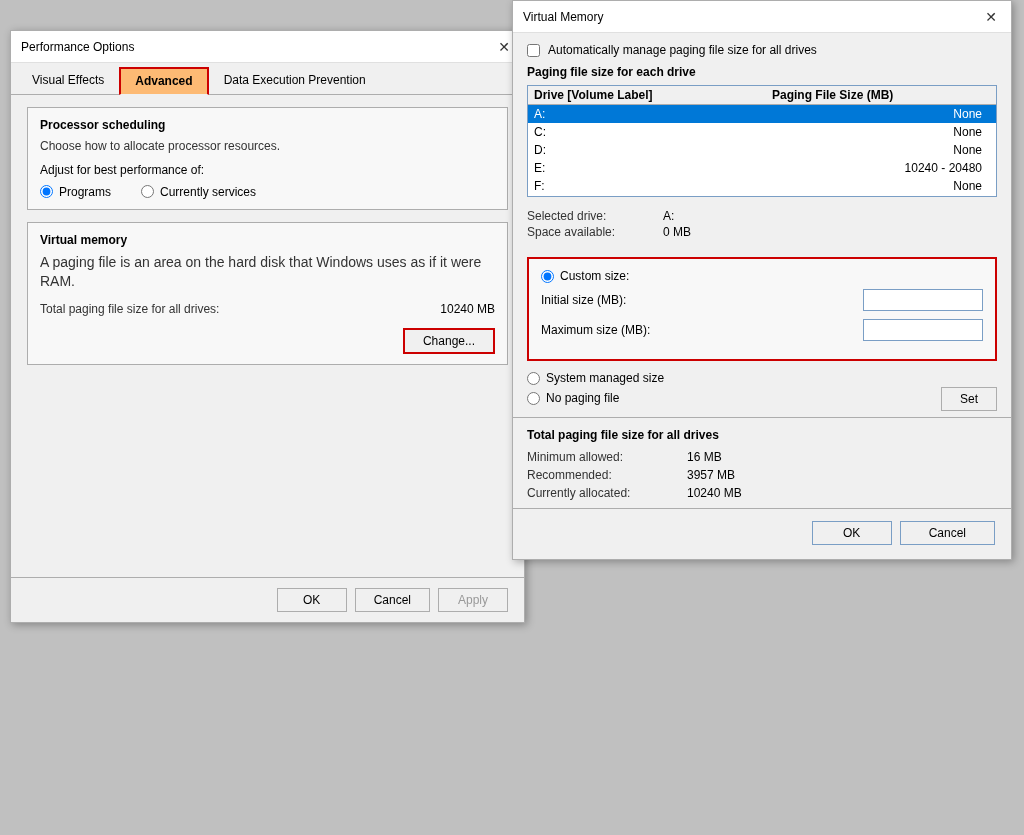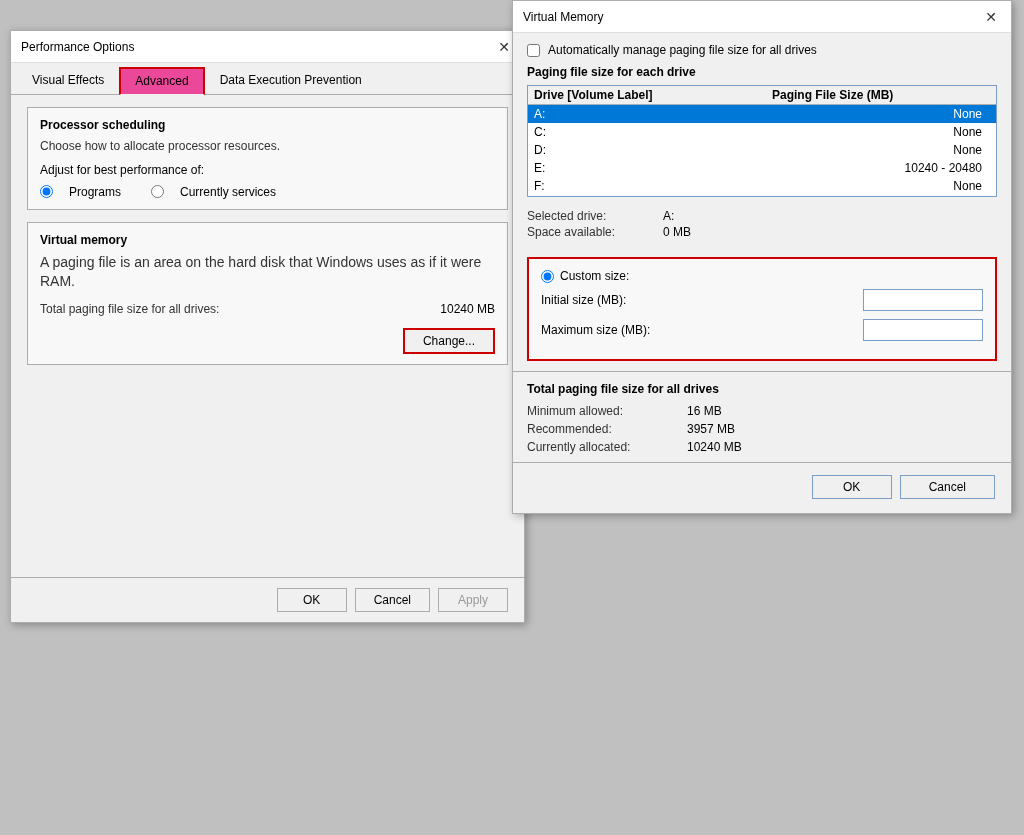--- a/index.html
+++ b/index.html
@@ -65,24 +65,24 @@
       padding: 5px 14px 6px 14px;
       font-size: 12px;
       cursor: pointer;
       border: 1px solid transparent;
       border-bottom: none;
       background: #f0f0f0;
       color: #000;
     }
 
     .tab.active {
-      background: #ec4899;
+      background: #fdba74;
       border: 2px solid #cc0000;
       border-bottom: 1px solid #f0f0f0;
-      font-weight: 400;
+      font-weight: 700;
       margin-bottom: -1px;
       z-index: 1;
     }
 
     .section-title {
       font-size: 12px;
       font-weight: 600;
       margin-bottom: 6px;
       color: #000;
     }
@@ -97,21 +97,21 @@
     .radio-group {
       display: flex;
       gap: 30px;
       align-items: center;
       margin-top: 8px;
     }
 
     .radio-label {
       display: flex;
       align-items: center;
-      gap: 16px;
+      gap: 6px;
       font-size: 12px;
       cursor: pointer;
     }
 
     .radio-label input[type="radio"] {
       margin: 0;
     }
 
     .vm-title {
       font-size: 12px;
@@ -467,20 +467,33 @@
       <div class="field-row">
         <span class="field-label">Initial size (MB):</span>
         <input type="text" class="field-input" style="">
       </div>
       <div class="field-row">
         <span class="field-label">Maximum size (MB):</span>
         <input type="text" class="field-input" style="">
       </div>
     </div>
 
+    <div style="display:flex; justify-content: space-between; align-items: flex-end;">
+      <div>
+        <div class="radio-option">
+          <input type="radio" name="vmsize" style="">
+          <span>System managed size</span>
+        </div>
+        <div class="radio-option">
+          <input type="radio" name="vmsize" style="">
+          <span>No paging file</span>
+        </div>
+      </div>
+      <button class="set-btn">Set</button>
+    </div>
   </div>
 
   <div class="vm-info-section" style="padding: 10px 14px 0 14px;">
     <div class="vm-info-title">Total paging file size for all drives</div>
     <div class="vm-info-row">
       <span class="vm-info-label">Minimum allowed:</span>
       <span class="vm-info-value">16 MB</span>
     </div>
     <div class="vm-info-row">
       <span class="vm-info-label">Recommended:</span>

